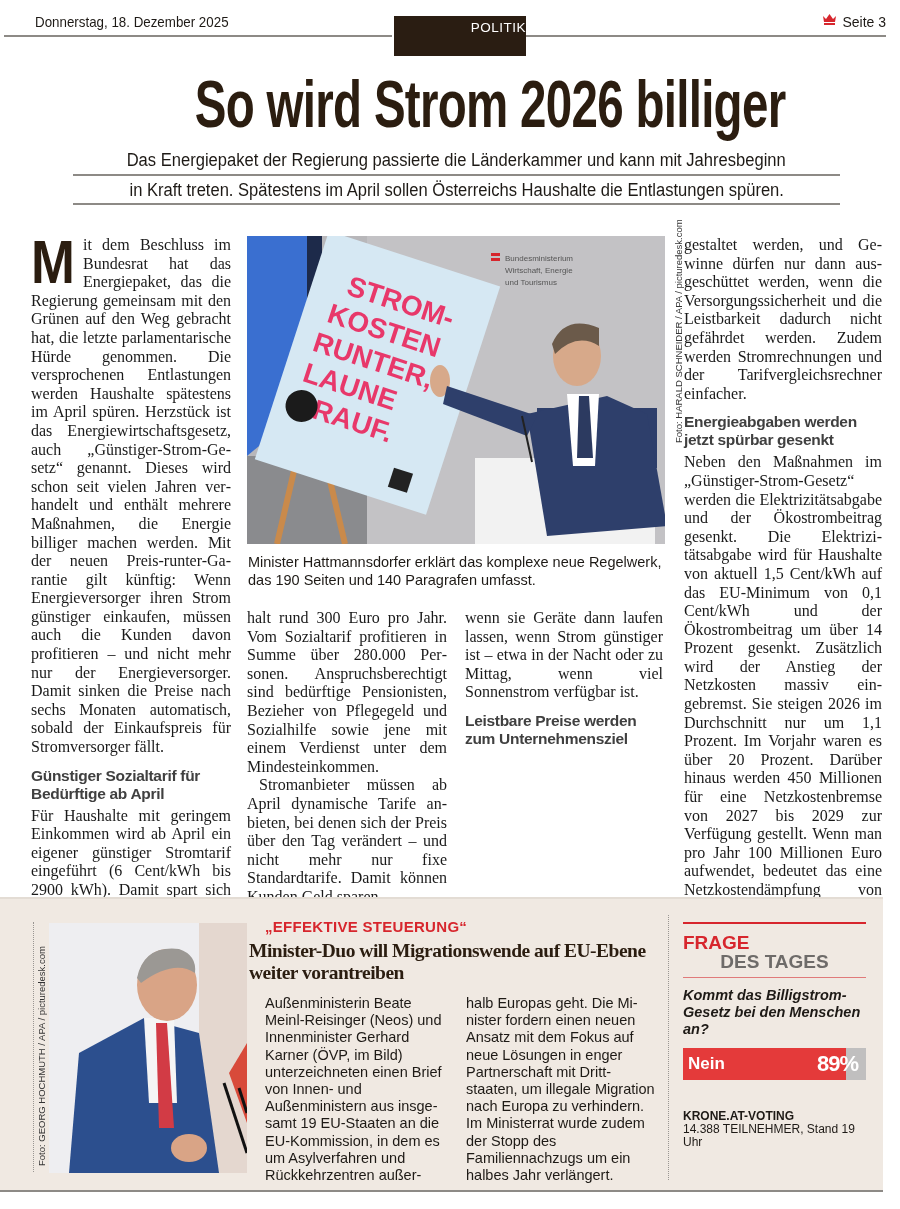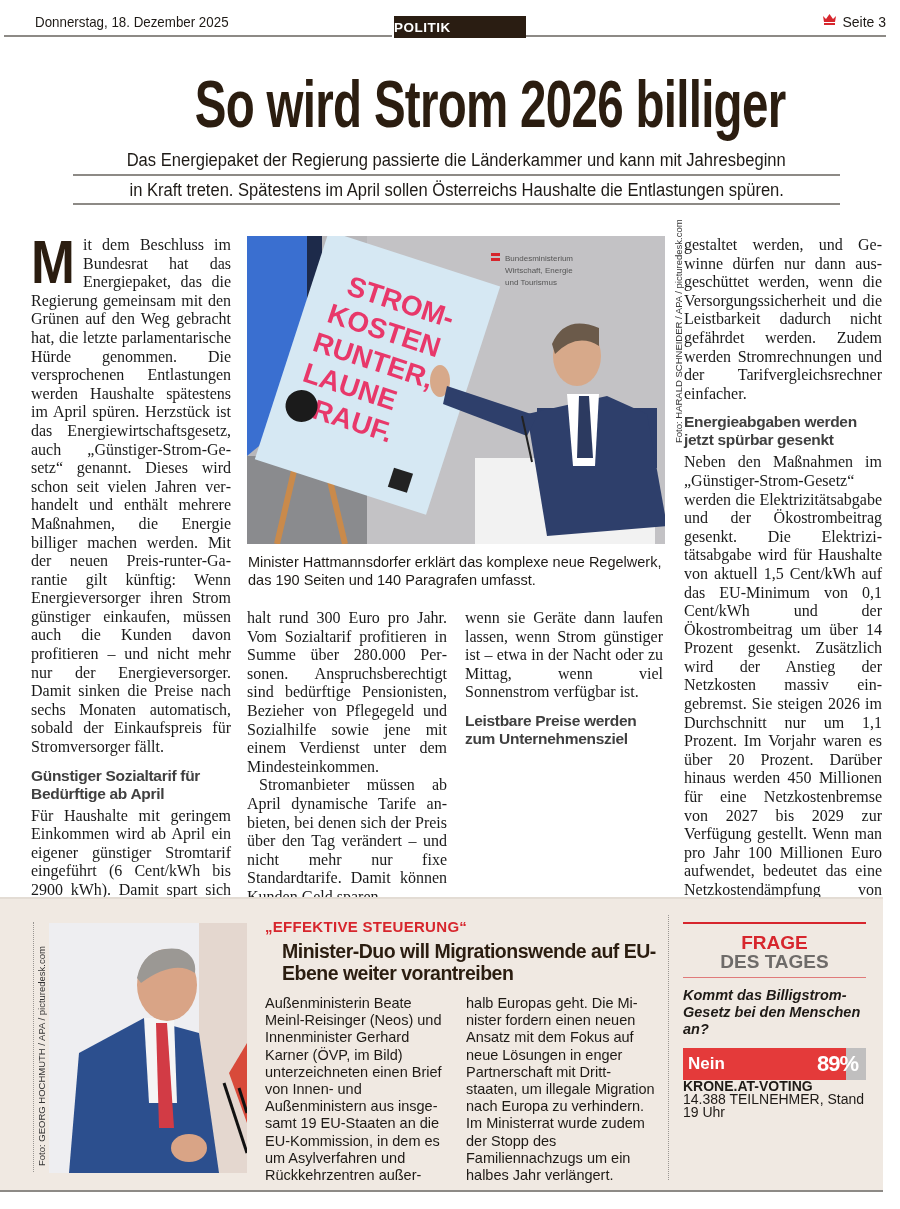--- a/index.html
+++ b/index.html
@@ -4,21 +4,21 @@
 <style>
   * { box-sizing: border-box; margin: 0; padding: 0; }
   html, body { width: 900px; height: 1209px; background: #ffffff; overflow: hidden; }
   body { position: relative; font-family: "Liberation Serif", serif; color: #1a1a1a; }
 
   
   .topbar { position: absolute; left: 4px; top: 0; width: 900px; height: 40px; }
   .topbar .date { position: absolute; left: 31px; top: 14px; font-family: "Liberation Sans", sans-serif; font-size: 14.5px; color: #1e1a16; transform: scaleX(0.92); transform-origin: left; font-weight: 500; }
   .topbar .rule-l { position: absolute; left: 0; top: 35px; width: 388px; height: 2px; background: #8d8a86; }
   .topbar .rule-r { position: absolute; left: 522px; top: 35px; width: 360px; height: 2px; background: #8d8a86; }
-  .topbar .section { position: absolute; left: 390px; top: 16px; width: 132px; height: 22px; background: #2a1d12; color: #fff; font-family: "Liberation Sans", sans-serif; font-weight: bold; font-size: 13.5px; letter-spacing: 0.5px; text-align: left; line-height: 23px; }
+  .topbar .section { position: absolute; left: 390px; top: 16px; width: 132px; height: 40px; background: #2a1d12; color: #fff; font-family: "Liberation Sans", sans-serif; font-weight: normal; font-size: 13.5px; letter-spacing: 0.5px; text-align: right; line-height: 23px; }
   .topbar .pageno { position: absolute; right: 18px; top: 14px; font-family: "Liberation Sans", sans-serif; font-size: 14px; color: #1e1a16; display: flex; align-items: flex-start; gap: 6px; }
   .crown { width: 13px; height: 11px; display: inline-block; }
 
   
   .headline { position: absolute; left: 0; top: 66px; width: 900px; text-align: right; font-family: "Liberation Sans", sans-serif; font-weight: bold; font-size: 66px; color: #2b1d10; letter-spacing: -1px; }
   .headline span { display: inline-block; transform: scaleX(0.72); transform-origin: center; }
 
   .sub { position: absolute; left: 73px; width: 767px; font-family: "Liberation Sans", sans-serif; font-size: 18px; color: #1e1a16; text-align: center; }
   .sub1 { top: 150px; }
   .sub2 { top: 180px; }
@@ -42,39 +42,39 @@
 
   
   .photo { position: absolute; left: 247px; top: 236px; width: 418px; height: 308px; overflow: hidden; background: #b9b8b9; }
   .credit-v { position: absolute; font-family: "Liberation Sans", sans-serif; font-size: 9.5px; color: #333; writing-mode: vertical-rl; transform: rotate(180deg); white-space: nowrap; }
   .caption { position: absolute; left: 248px; top: 553px; width: 415px; font-family: "Liberation Sans", sans-serif; font-size: 14.5px; line-height: 18px; color: #1e1a16; }
 
   
   .box { position: absolute; left: 0; top: 897px; width: 883px; height: 295px; background: #f0e9e2; border-top: 2px solid #e3dcd4; border-bottom: 2px solid #8d8a86; }
   .box-photo { position: absolute; left: 49px; top: 923px; width: 198px; height: 250px; overflow: hidden; background: #e8e6e8; }
   .kicker { position: absolute; left: 265px; top: 918px; font-family: "Liberation Sans", sans-serif; font-weight: bold; font-size: 15px; color: #d7262d; letter-spacing: 0.3px; }
-  .box-title { position: absolute; left: 282px; top: 940px; width: 400px; font-family: Liberation Sans, sans-serif; font-weight: bold; font-size: 19.5px; line-height: 22px; color: #2b1d10; letter-spacing: -0.5px; }
+  .box-title { position: absolute; left: 249px; top: 940px; width: 400px; font-family: Liberation Serif, serif; font-weight: bold; font-size: 19.5px; line-height: 22px; color: #2b1d10; letter-spacing: -0.5px; }
   .box-col { position: absolute; top: 995px; width: 190px; font-family: "Liberation Sans", sans-serif; font-size: 14.5px; line-height: 17.2px; color: #1e1a16; }
   .bc1 { left: 265px; }
   .bc2 { left: 466px; }
   .dotted-v { position: absolute; left: 668px; top: 915px; height: 265px; border-left: 1px dotted #9a9692; }
   .dotted-v2 { position: absolute; left: 33px; top: 922px; height: 250px; border-left: 1px dotted #9a9692; }
 
   
   .poll { position: absolute; left: 683px; top: 922px; width: 183px; font-family: "Liberation Sans", sans-serif; }
   .poll .rule-red { height: 2px; background: #d7262d; }
   .poll .rule-thin { height: 1px; background: #e07a7a; margin-top: 6px; }
-  .poll .frage { text-align: center; font-weight: bold; font-size: 19px; line-height: 18px; color: #d7262d; margin-top: 10px; }
+  .poll .frage { text-align: left; font-weight: bold; font-size: 19px; line-height: 18px; color: #d7262d; margin-top: 10px; }
   .poll .des { text-align: center; font-weight: bold; font-size: 19px; line-height: 19px; color: #6e6b69; }
   .poll .q { font-weight: bold; font-style: italic; font-size: 14.5px; line-height: 17px; color: #1e1a16; margin-top: 9px; }
   .bar { position: relative; height: 32px; background: #c0bfbf; margin-top: 10px; }
   .bar .fill { position: absolute; left: 0; top: 0; height: 100%; }
   .bar .lbl { position: absolute; left: 5px; top: 0; line-height: 32px; color: #fff; font-weight: bold; font-size: 17px; }
   .bar .pct { position: absolute; right: 8px; top: 0; line-height: 32px; color: #fff; font-weight: bold; font-size: 22px; letter-spacing: -1px; }
-  .poll .src { margin-top: 0; font-size: 14px; line-height: 13px; color: #1e1a16; }
+  .poll .src { margin-top: 30px; font-size: 12px; line-height: 13px; color: #1e1a16; }
   .poll .src b { font-weight: bold; }
 
   .bottom-rule { position: absolute; left: 0; top: 1190px; width: 883px; height: 2px; background: #8d8a86; }
 </style>
 </head>
 <body>
 
 <div class="topbar">
   <div class="date">Donnerstag, 18. Dezember 2025</div>
   <div class="rule-l"></div>

